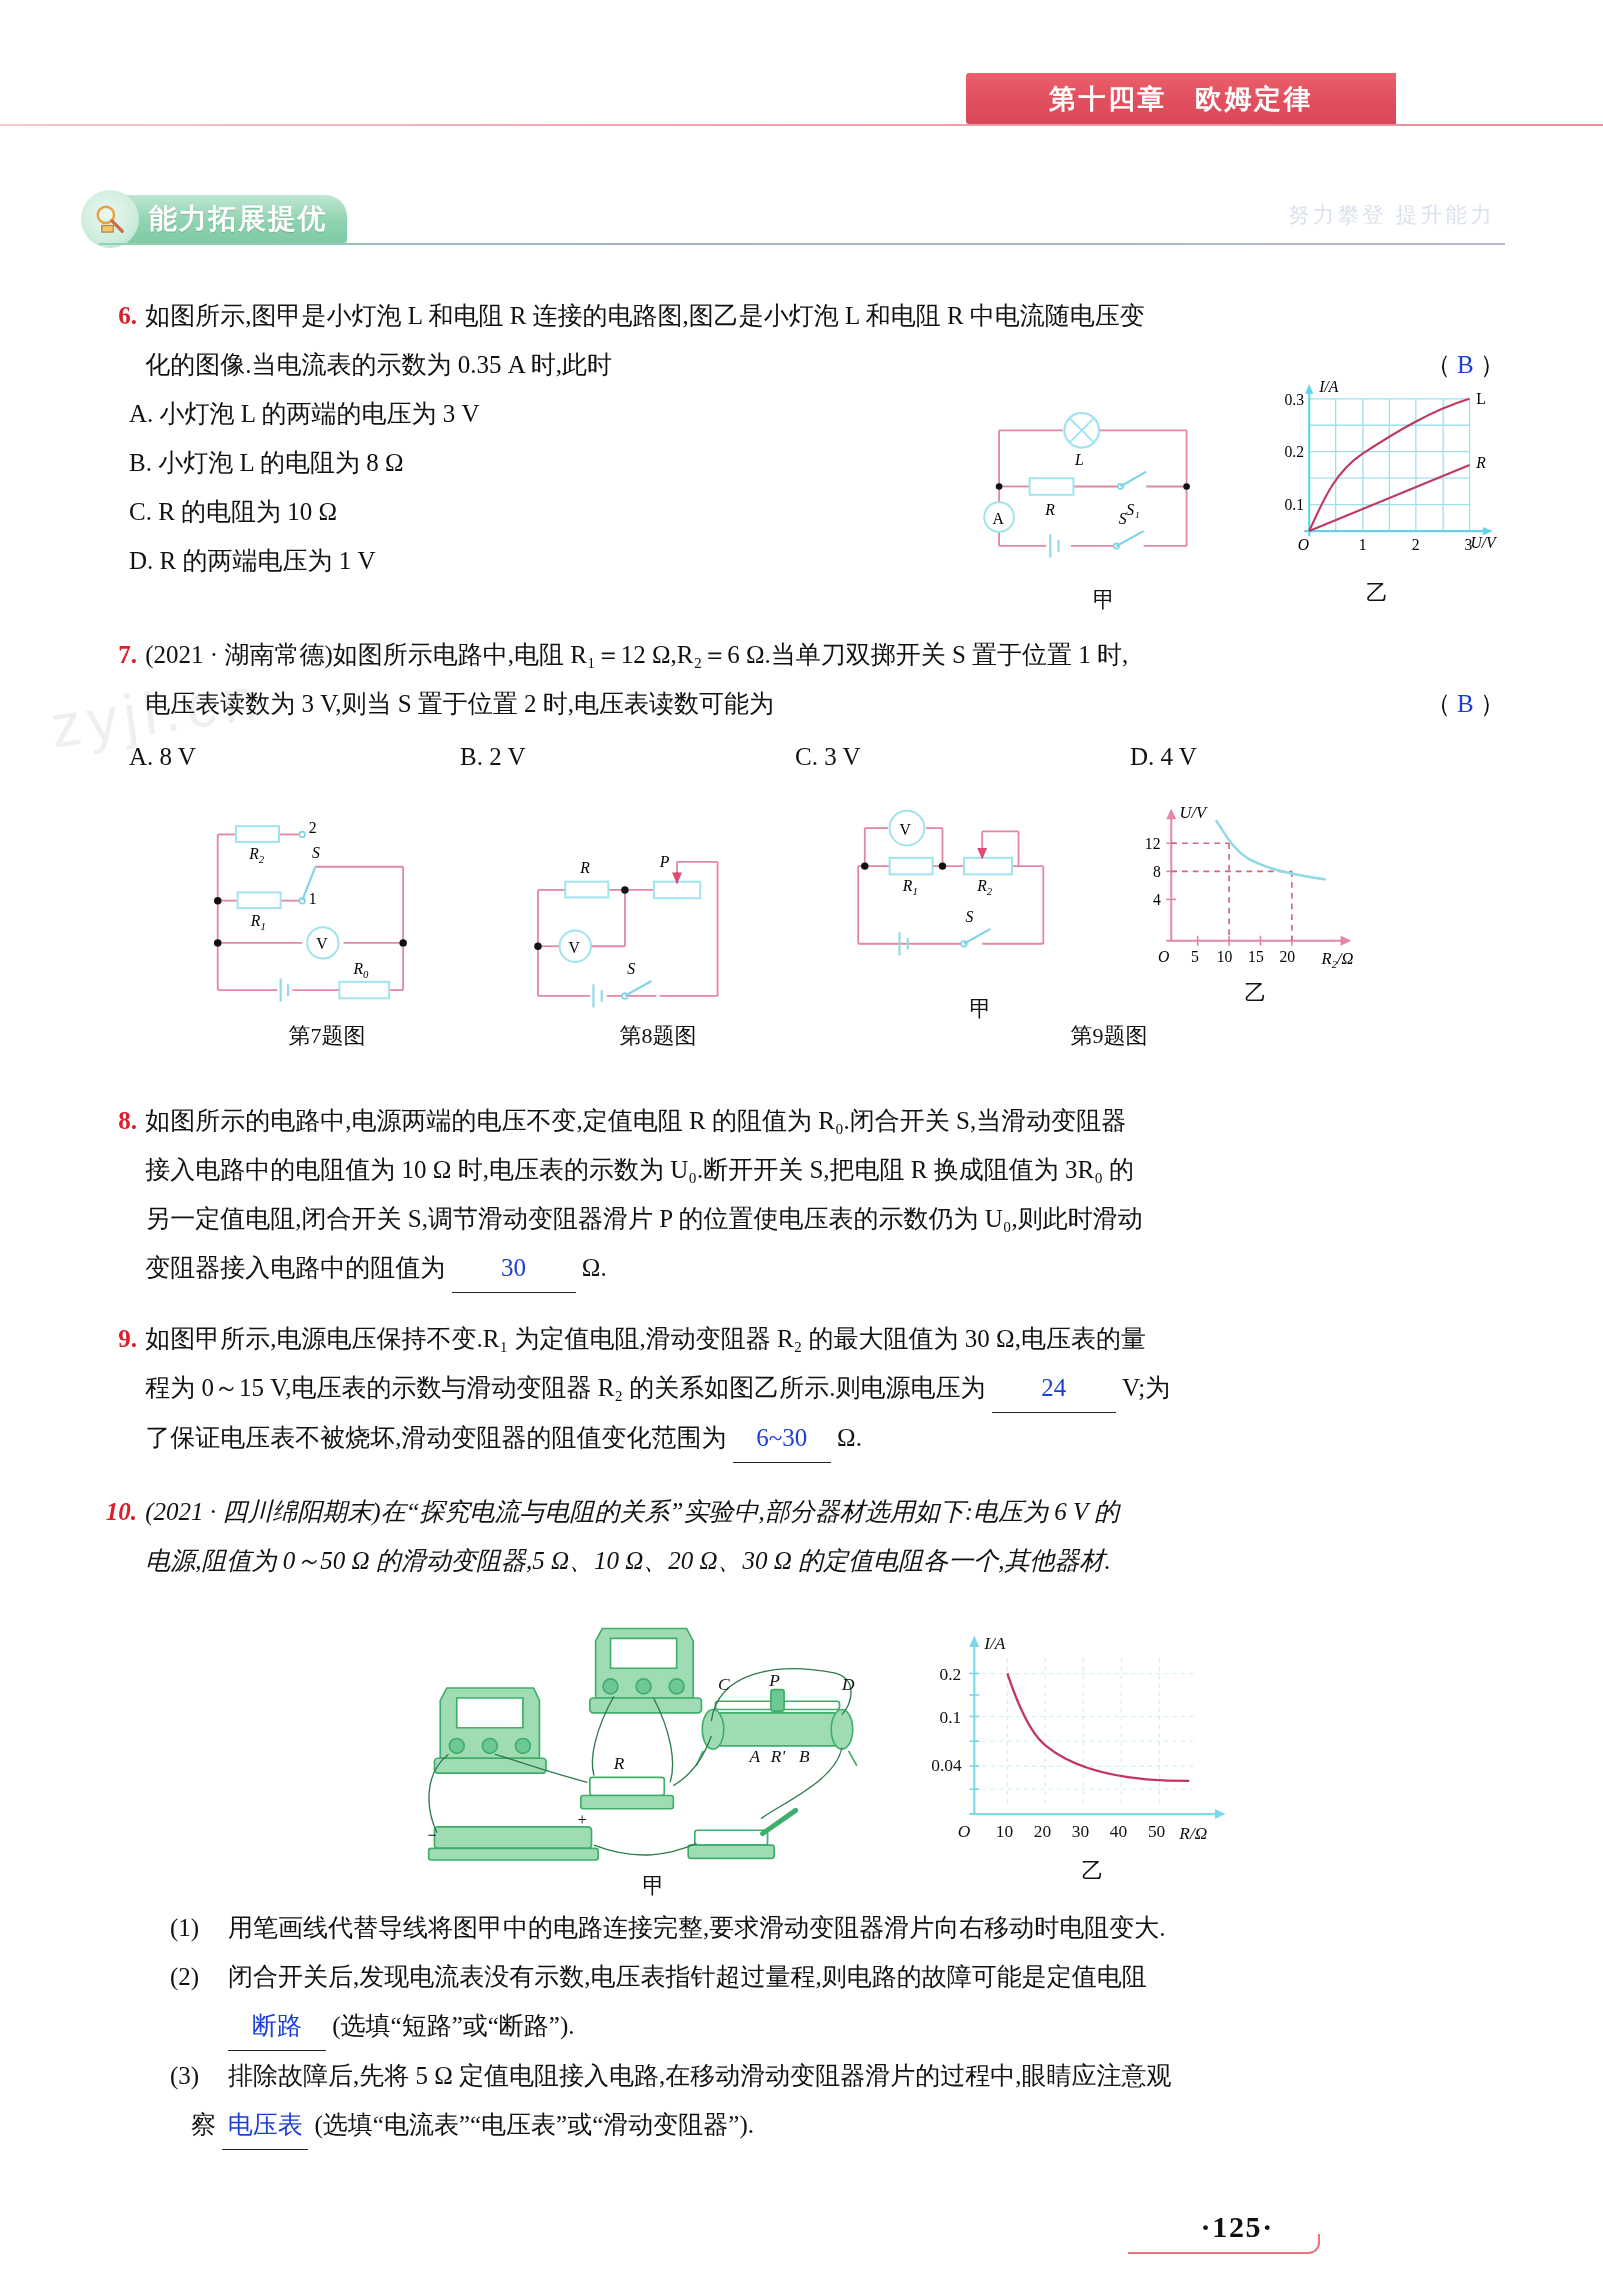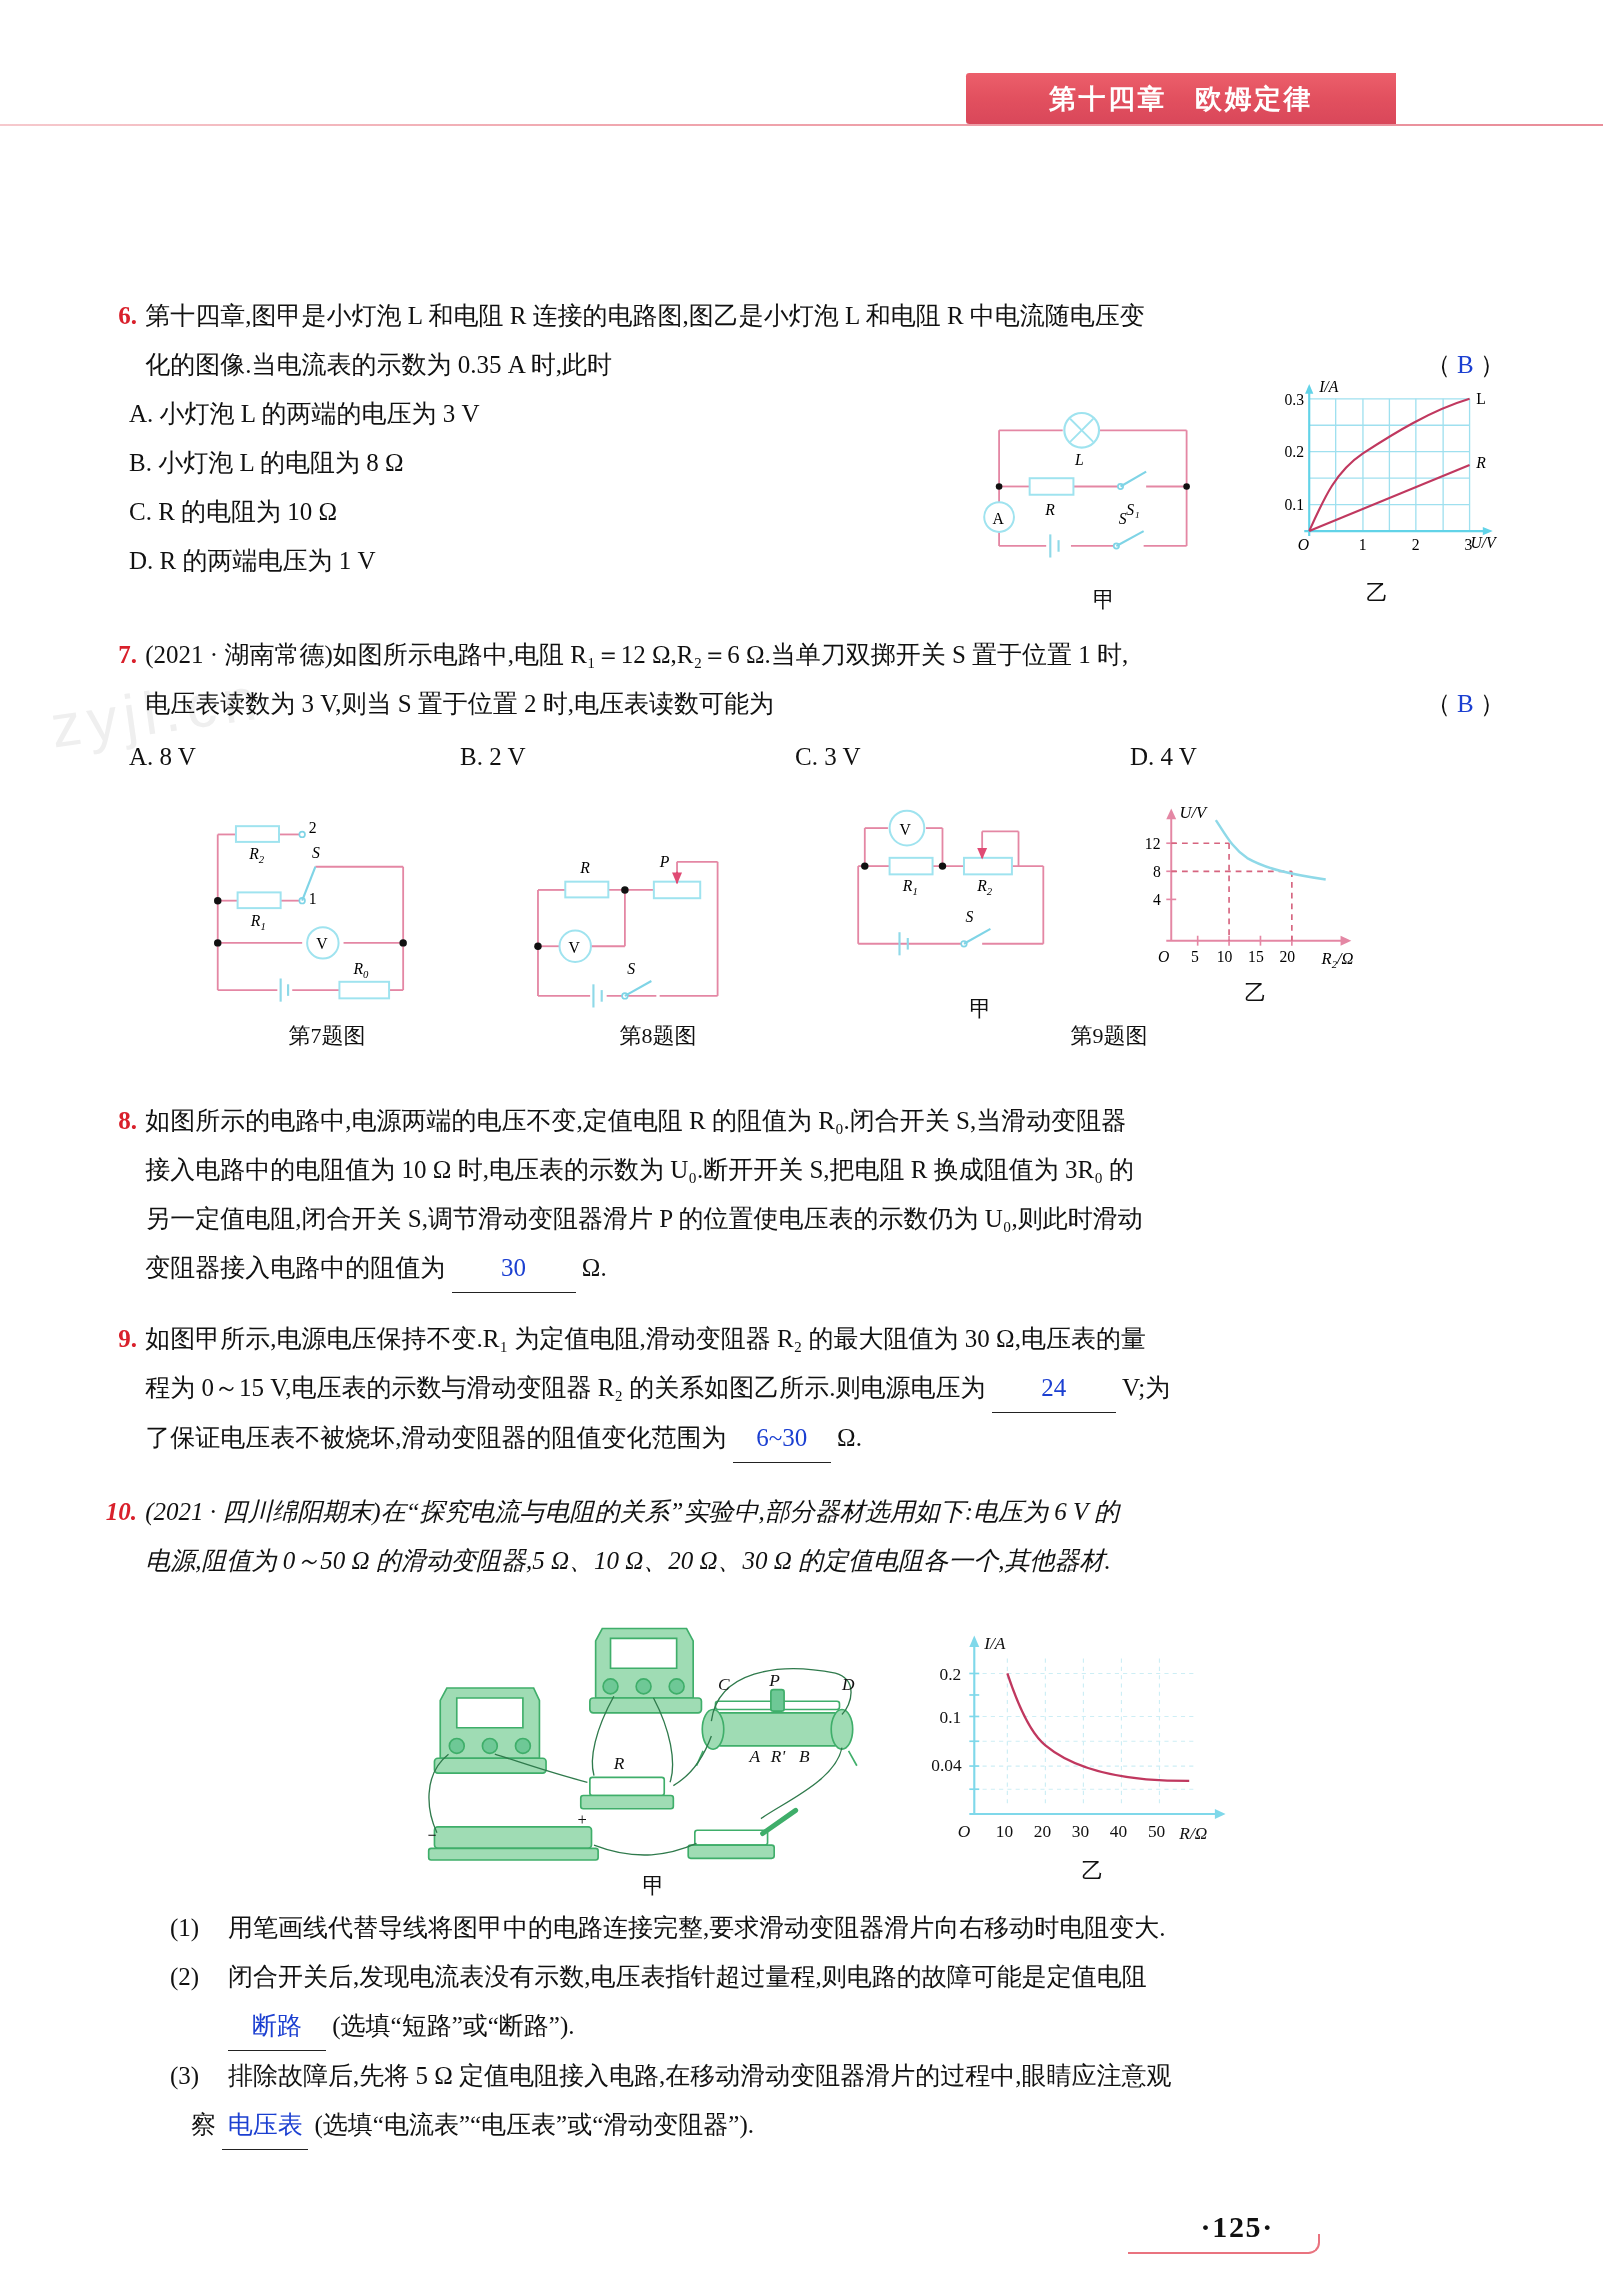--- a/index.html
+++ b/index.html
@@ -102,27 +102,41 @@
 
 <div class="page">
 
   <div class="hdr-banner">
     <span>第十四章</span>
     <span class="gap"></span>
     <span>欧姆定律</span>
   </div>
   <div class="hdr-rule"></div>
 
+  <div class="sec">
+    <div class="sec-badge">
+      <span class="sec-badge-text">能力拓展提优</span>
+    </div>
+    <div class="sec-ico">
+      <svg width="36" height="36" viewBox="0 0 44 44">
+        <circle cx="17" cy="17" r="10" fill="none" stroke="#e8a23c" stroke-width="3"></circle>
+        <line x1="24" y1="24" x2="37" y2="37" stroke="#d06a4a" stroke-width="4" stroke-linecap="round"></line>
+        <rect x="12" y="30" width="14" height="8" fill="#f0c46a" stroke="#b9833a" stroke-width="1.5"></rect>
+      </svg>
+    </div>
+    <div class="sec-motto">努力攀登 提升能力</div>
+    <div class="sec-rule"></div>
+  </div>
 
   <div class="wmk">zyjl.cn</div>
 
   <div class="q" style="top:291px;">
     <div class="qline">
       <span class="qnum">6.</span>
-      <span class="qbody">第十四章,图甲是小灯泡 L 和电阻 R 连接的电路图,图乙是小灯泡 L 和电阻 R 中电流随电压变</span>
+      <span class="qbody">如图所示,图甲是小灯泡 L 和电阻 R 连接的电路图,图乙是小灯泡 L 和电阻 R 中电流随电压变</span>
     </div>
     <div class="qline">
       <span class="qnum"></span>
       <span class="qbody">
         <span>化的图像.当电流表的示数为 0.35 A 时,此时</span>
         <span class="choice-paren">
           （&nbsp;<span class="ans">B</span>&nbsp;）
         </span>
       </span>
     </div>

